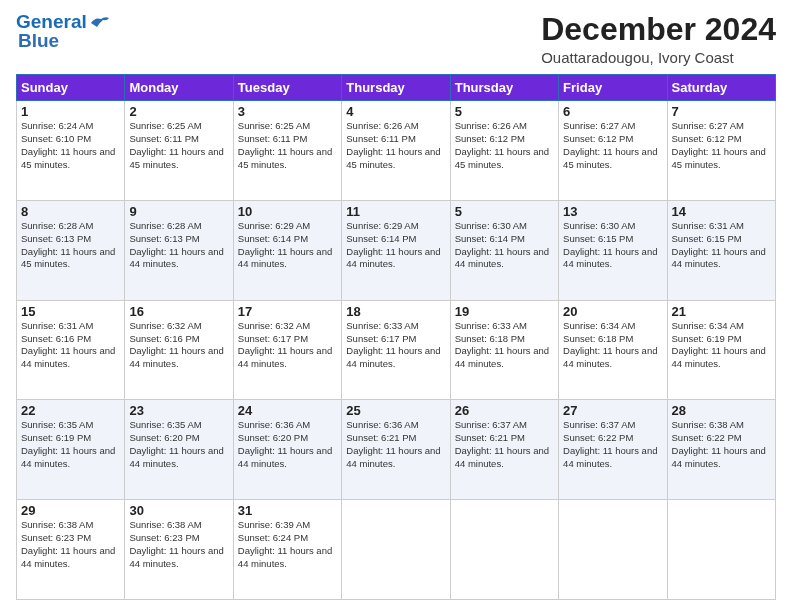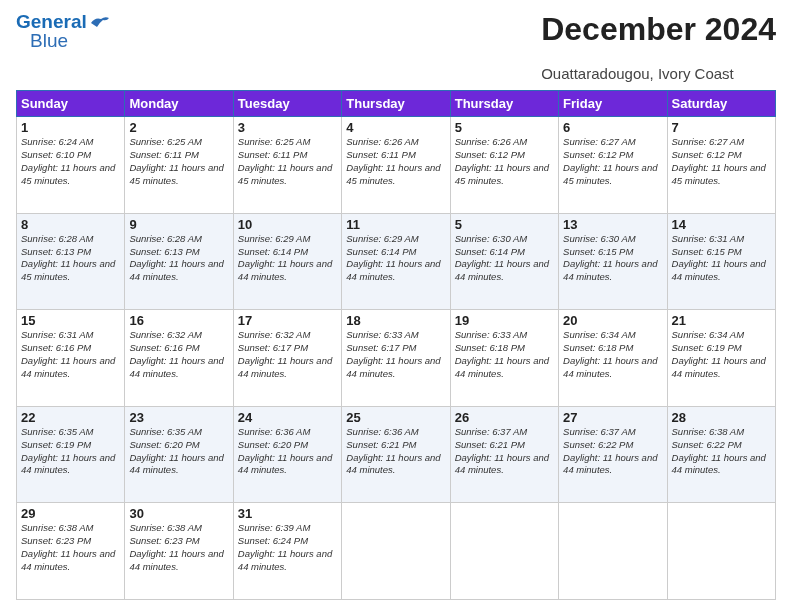--- a/index.html
+++ b/index.html
@@ -34,21 +34,21 @@
     }
     .month-title {
       font-size: 32px;
       font-weight: bold;
       color: #222;
       line-height: 1.1;
     }
     .location {
       font-size: 15px;
       color: #444;
-      margin-top: 18px;
+      margin-top: 2px;
     }
     .calendar-table {
       width: 100%;
       border-collapse: collapse;
       flex: 1;
     }
     .calendar-table th {
       background: #6d28d9;
       color: #fff;
       font-size: 13px;
@@ -74,40 +74,39 @@
       font-size: 13px;
       font-weight: bold;
       color: #222;
       display: block;
       margin-bottom: 1px;
     }
     .day-info {
       font-size: 9.5px;
       color: #333;
       line-height: 1.35;
-      font-style: italic;
     }
     .empty-cell {
       background: #fff !important;
     }
   </style>
 </head>
 <body>
 
 <div class="page">
   <div class="header">
     <div class="logo">
       <div style="display:flex;align-items:center;gap:2px;">
         <div style="font-size:19px;font-weight:bold;color:#333;line-height:1;">
           <span style="color:#1a6bb5;">General</span><svg width="22" height="16" viewBox="0 0 22 16" style="vertical-align:middle;margin-left:2px;">
               <path d="M2,8 Q6,2 12,4 Q16,1 20,3 Q18,6 14,5 Q10,8 8,12 Z" fill="#2d6db5"></path>
             </svg>
         </div>
       </div>
-      <div style="font-size:19px;font-weight:normal;color:#2d6db5;line-height:1;margin-left:14px;">Blue</div>
+      <div style="font-size:19px;font-weight:bold;color:#2d6db5;line-height:1;margin-left:2px;">Blue</div>
     </div>
     <div class="title-block">
       <div class="month-title">December 2024</div>
       <div class="location">Ouattaradougou, Ivory Coast</div>
     </div>
   </div>
 
   <table class="calendar-table">
     <thead>
       <tr id="weekday-header">

